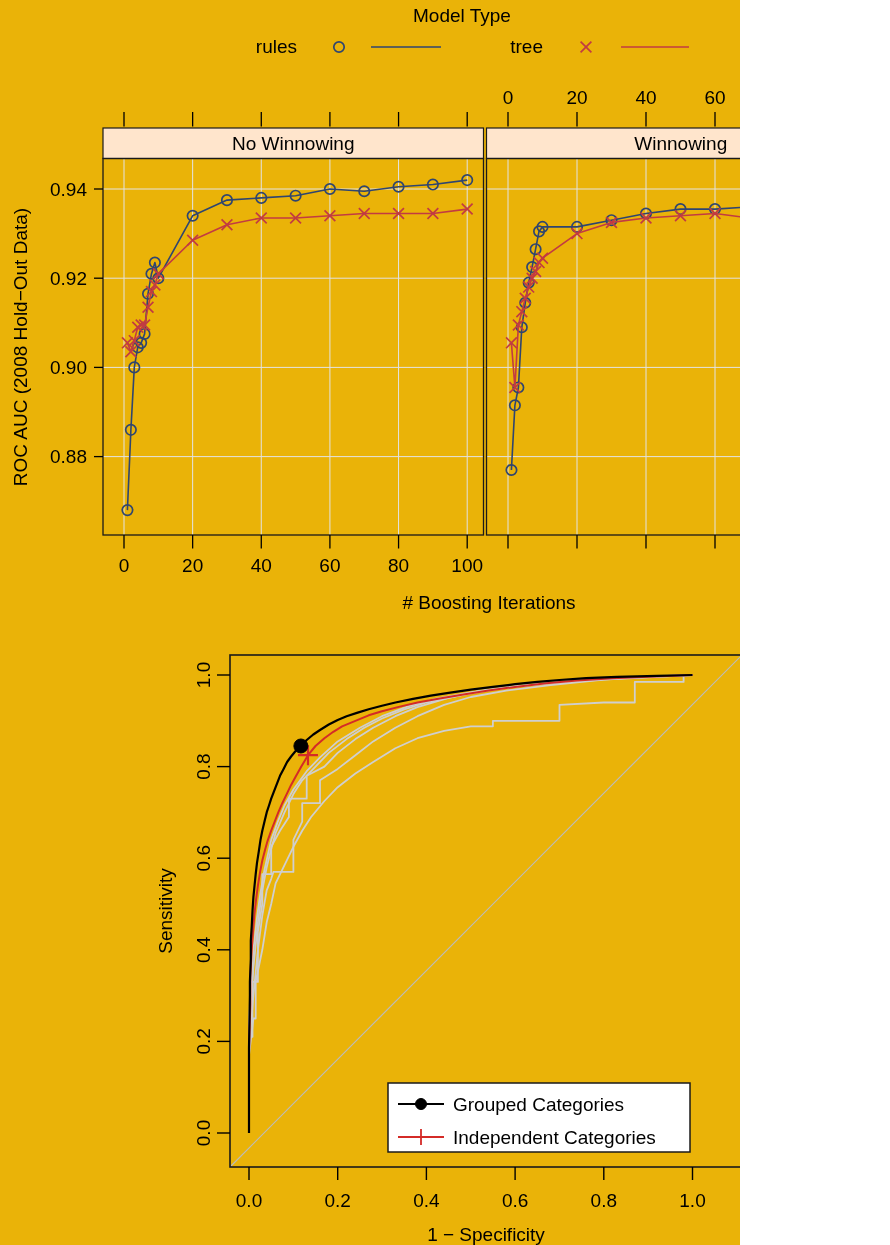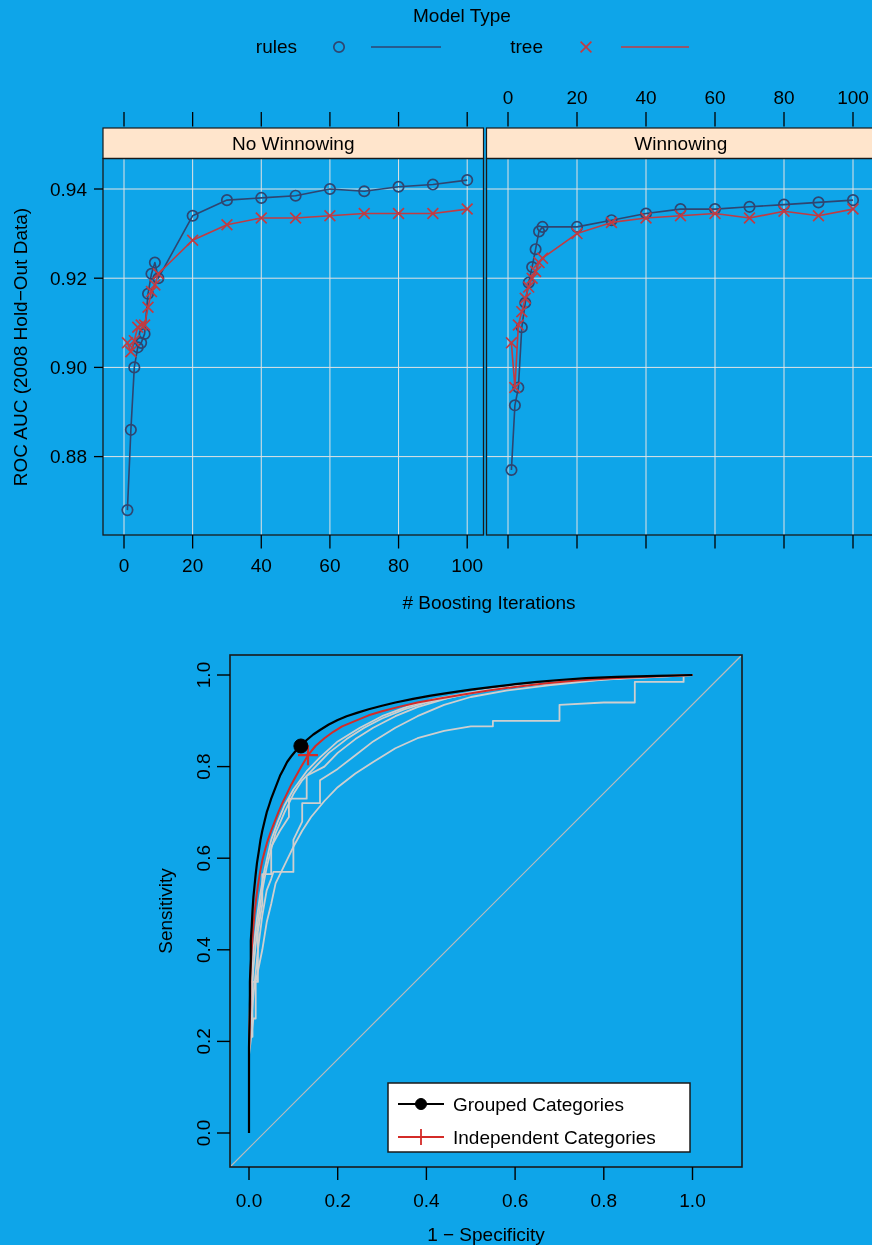--- a/index.html
+++ b/index.html
@@ -1,16 +1,16 @@
 <!DOCTYPE html>
 <html><head>
 <meta charset="utf-8">
 <style>
   html,body{margin:0;padding:0;background:#ffffff;}
-  .figure{position:relative;width:872px;height:1245px;background:#0ea5e9;overflow:hidden;
+  .figure{position:relative;width:740px;height:1245px;background:#eab308;overflow:hidden;
           font-family:"Liberation Sans", sans-serif;}
   svg{display:block;font-family:"Liberation Sans", sans-serif;}
   svg text{fill:#000;}
 </style>
 </head>
 <body>
 
 <div class="figure">
   <svg id="top-chart" width="890" height="625" viewBox="0 0 890 625">
       <g>

